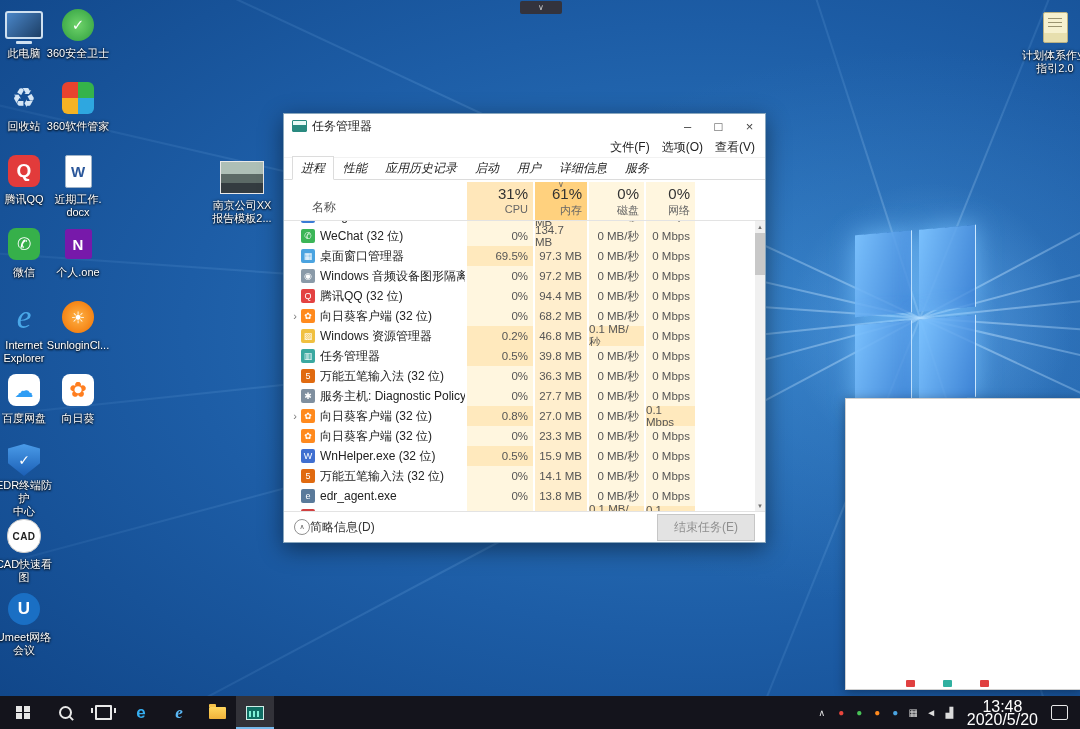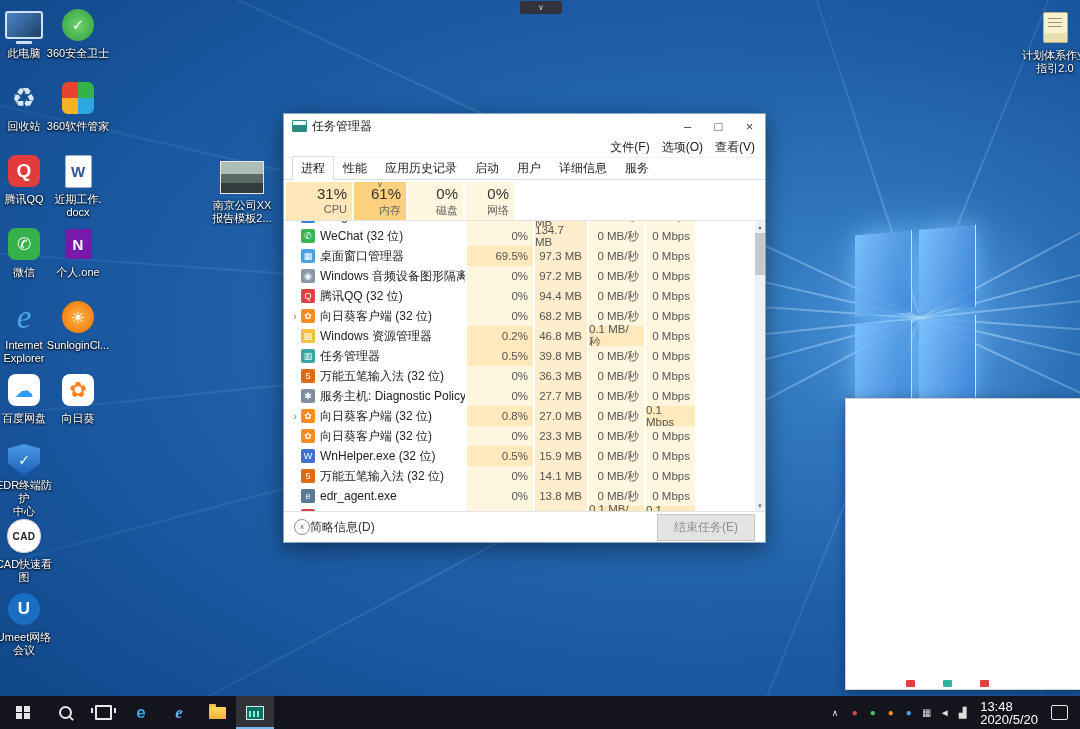--- a/index.html
+++ b/index.html
@@ -80,21 +80,21 @@
     border:1px solid #88a6bd;box-shadow:0 6px 22px rgba(0,0,0,.45);z-index:30;
     display:flex;flex-direction:column;font-size:12px;color:#222;box-sizing:border-box;}
   .tm-titlebar{height:24px;display:flex;align-items:center;padding-left:8px;flex:none;}
   .tm-app-icon{width:13px;height:10px;border:1px solid #2a8a80;border-radius:1px;margin-right:5px;
     background:linear-gradient(#eafaf7 35%,#2a8a80 35%);}
   .tm-title{font-size:12px;color:#222;}
   .tm-controls{margin-left:auto;display:flex;height:100%;}
   .tm-ctrl{width:31px;display:flex;align-items:center;justify-content:center;font-size:13px;color:#444;}
   .tm-menubar{display:flex;padding:0 4px;height:19px;align-items:center;flex:none;border-bottom:1px solid #f2f2f2;justify-content:flex-end;}
   .tm-menu-item{padding:0 6px;font-size:12px;color:#222;}
-  .tm-tabs{display:flex;align-items:flex-end;padding:0 8px;height:21px;border-bottom:1px solid #dcdcdc;flex:none;}
+  .tm-tabs{display:flex;align-items:flex-end;padding:0 8px;height:21px;border-bottom:1px solid #dcdcdc;flex:none;font-style:italic;}
   .tm-tab{padding:3px 8px 2px;font-size:12px;position:relative;bottom:-1px;border:1px solid transparent;color:#222;}
   .tm-tab.active{background:#fff;border-color:#dcdcdc;border-bottom-color:#fff;}
   .tm-header{display:flex;height:38px;border-bottom:1px solid #e3e3e3;margin-top:2px;flex:none;}
   .tm-h-name{width:181px;display:flex;align-items:flex-end;padding:0 0 4px 28px;color:#555;box-sizing:border-box;}
   .tm-hcell{display:flex;flex-direction:column;align-items:flex-end;padding:3px 5px 0 0;
     box-sizing:border-box;margin-left:2px;position:relative;}
   .tm-hcell .pct{font-size:15px;color:#333;}
   .tm-hcell .hlab{font-size:11px;color:#666;margin-top:1px;}
   .sort-caret{position:absolute;top:-2px;left:50%;transform:translateX(-50%);font-size:8px;color:#666;}
   .w-cpu{width:66px}.w-mem{width:52px}.w-disk{width:55px}.w-net{width:49px}
@@ -146,21 +146,21 @@
     background:linear-gradient(#ffd65e,#f0b23a);}
   .tb-folder .tb-shape::before{content:"";position:absolute;top:-3px;left:0;width:7px;height:3px;
     background:#f5c14a;border-radius:1px 1px 0 0;}
   .tb-tm .tb-shape{display:block;width:16px;height:12px;border:1px solid #cfeee8;background:#0f6e64;position:relative;}
   .tb-tm .tb-shape::after{content:"";position:absolute;left:2px;bottom:2px;width:10px;height:6px;
     background:repeating-linear-gradient(90deg,#7ef0d8 0 2px,transparent 2px 4px);}
   .tb-spacer{flex:1;}
   .tray{display:flex;align-items:center;gap:2px;padding-right:4px;}
   .tray-caret{color:#e8e8e8;font-size:9px;width:18px;text-align:center;}
   .tray-ic{width:17px;height:17px;display:flex;align-items:center;justify-content:center;font-size:10px;font-style:normal;}
-  .clock{color:#fff;font-size:13px;line-height:13px;padding:0 7px;}
+  .clock{color:#fff;font-size:16px;line-height:13px;text-align:center;padding:0 7px;}
   .action-center{width:15px;height:13px;border:1px solid #e8e8e8;border-radius:2px;margin:0 8px 0 4px;}
 </style>
 </head>
 <body>
 
 <div class="wallpaper">
   <div class="logo-glow"></div>
   <div class="beam b1"></div>
   <div class="beam b2"></div>
   <div class="beam b3"></div>
@@ -347,20 +347,21 @@
   <span class="tm-tab active">进程</span>
       <span class="tm-tab">性能</span>
       <span class="tm-tab">应用历史记录</span>
       <span class="tm-tab">启动</span>
       <span class="tm-tab">用户</span>
       <span class="tm-tab">详细信息</span>
       <span class="tm-tab">服务</span>
     </div>
 
   <div class="tm-header">
+    <div class="tm-h-name">名称</div>
     <div class="tm-hcell w-cpu h-cpu">
       <span class="pct">31%</span>
       <span class="hlab">CPU</span>
     </div>
     <div class="tm-hcell w-mem h-mem">
       <span class="sort-caret">∨</span>
       <span class="pct">61%</span>
       <span class="hlab">内存</span>
     </div>
     <div class="tm-hcell w-disk h-disk">

